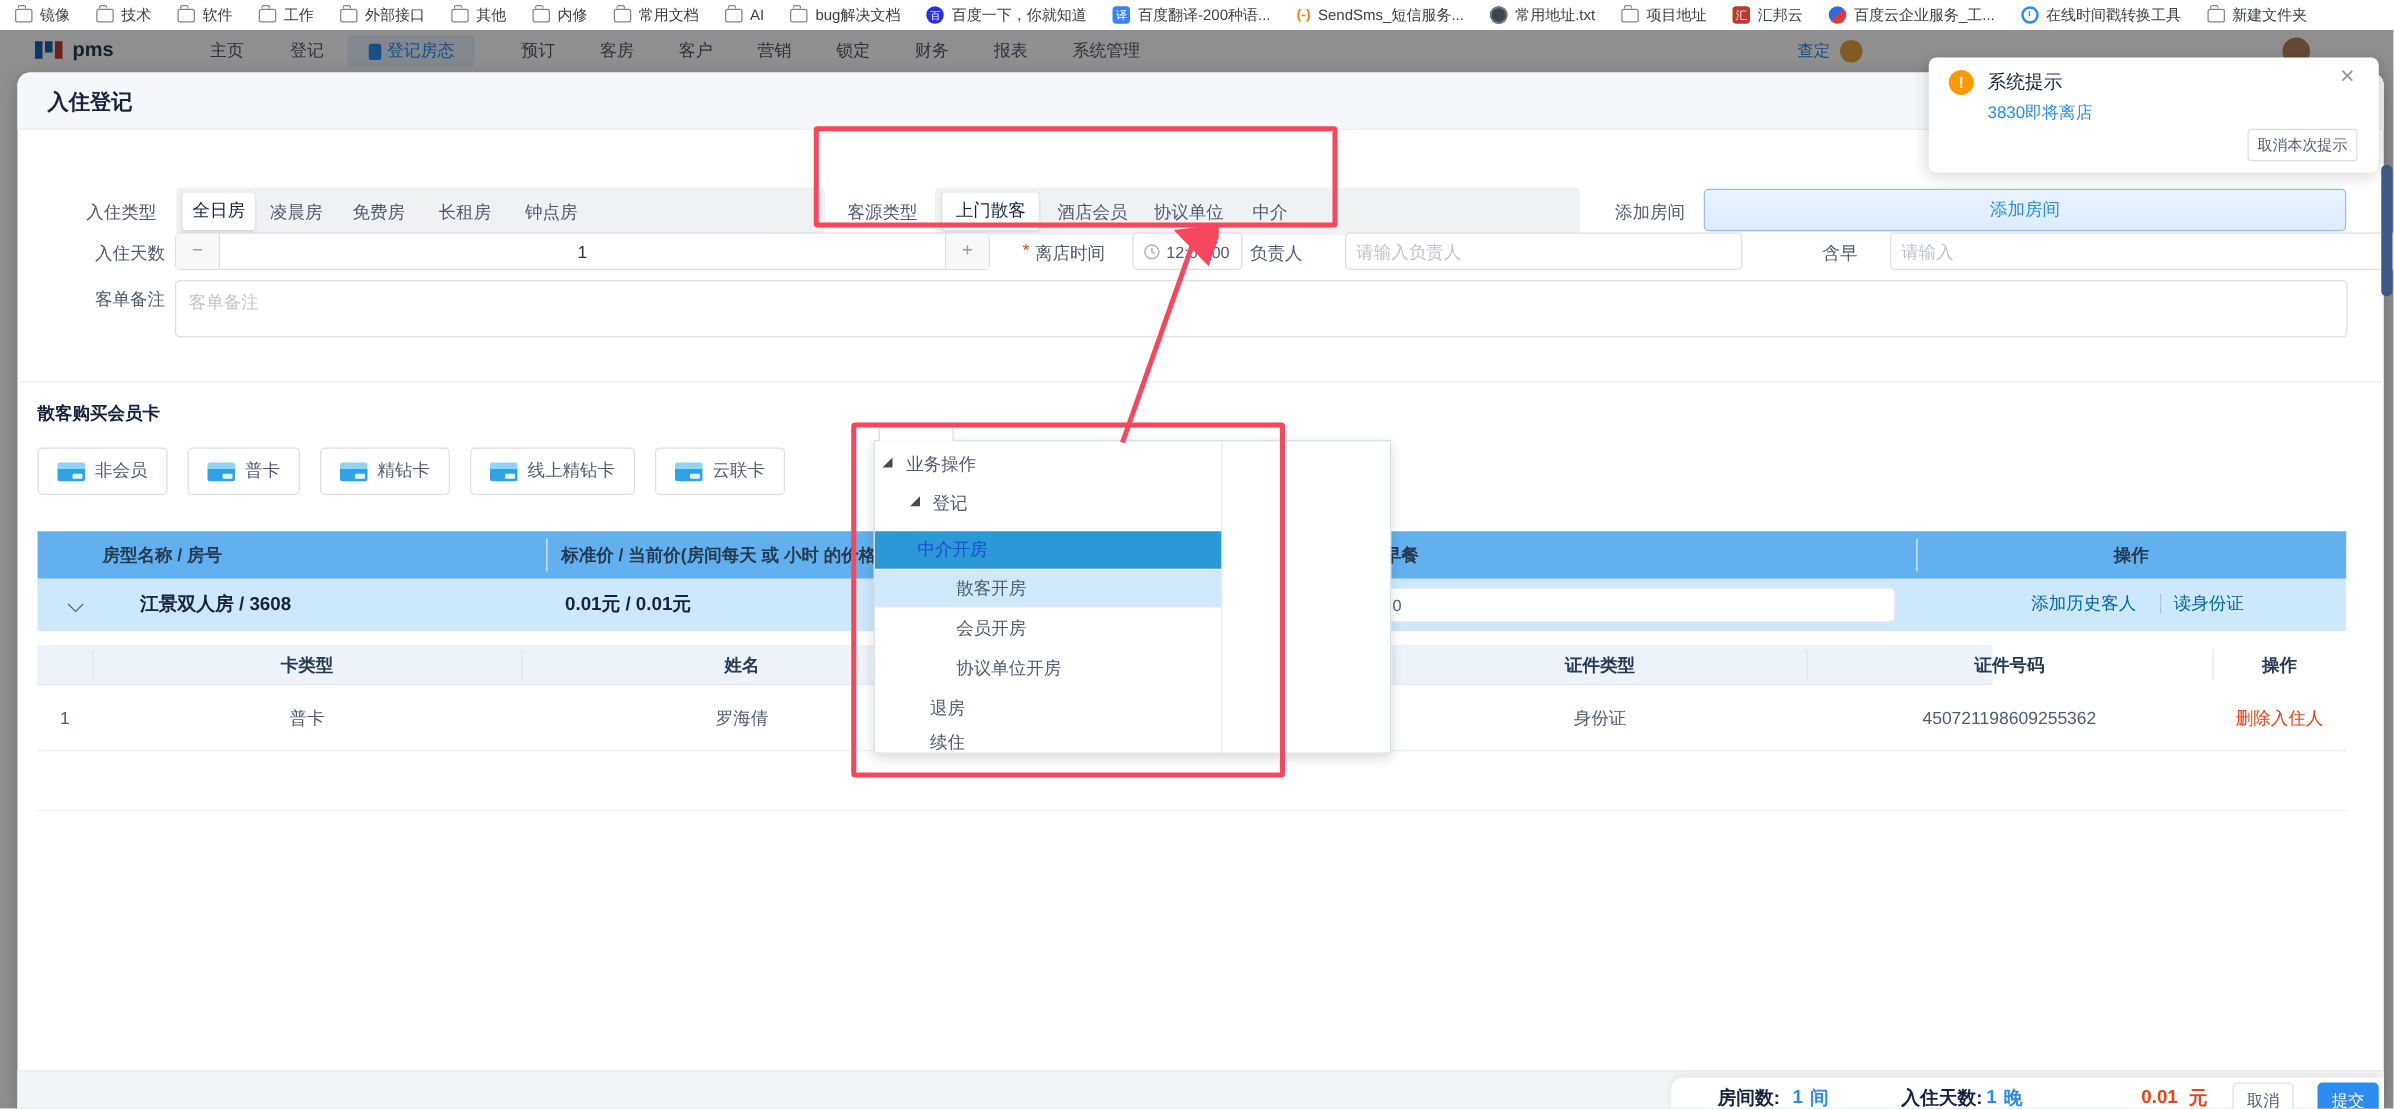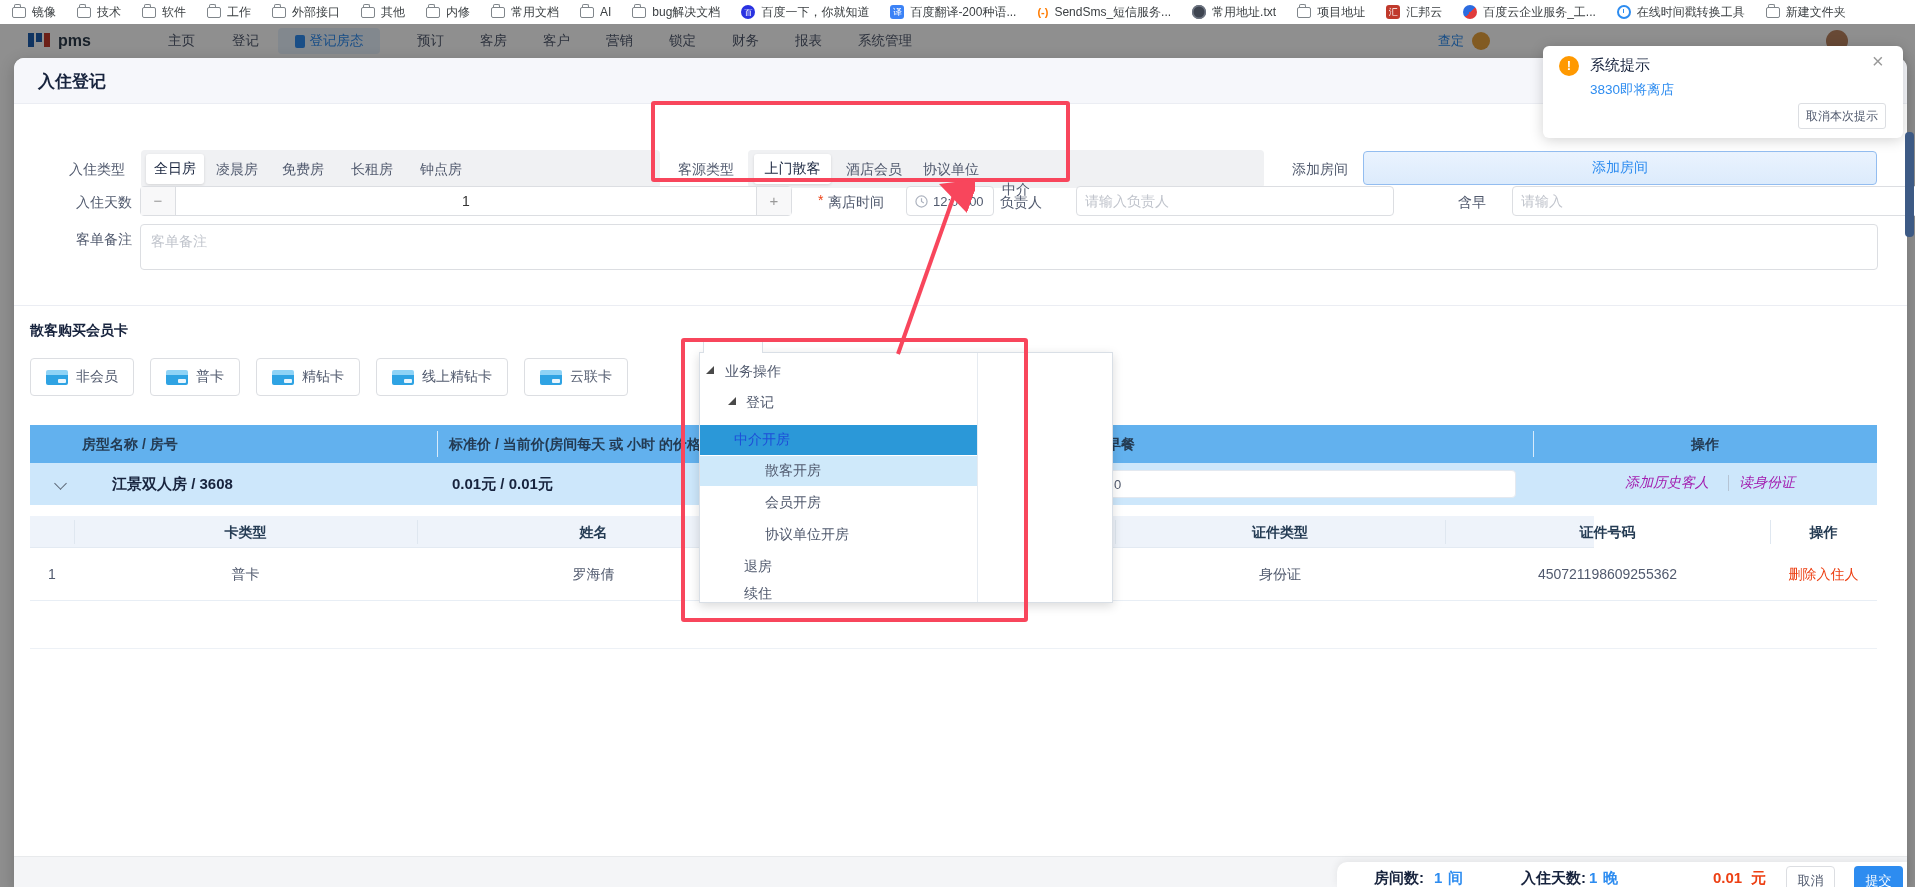--- a/index.html
+++ b/index.html
@@ -50,21 +50,21 @@
   .vipcard{display:inline-block;width:22px;height:15px;border-radius:2px;background:linear-gradient(180deg,#8fd3f6 0 5px,#2fa3e3 5px 100%);position:relative;}
   .vipcard::after{content:"";position:absolute;right:2px;bottom:2px;width:8px;height:4px;background:#fff;border-radius:1px;opacity:.9;}
 
   
   .tbl-head{left:30px;top:425px;width:1847px;height:38px;background:#62b1ee;z-index:12;}
   .th{position:absolute;font-size:14px;font-weight:bold;color:#243b53;line-height:38px;white-space:nowrap;}
   .thdiv{position:absolute;top:6px;width:1px;height:26px;background:rgba(255,255,255,.75);}
   .tbl-row{left:30px;top:463px;width:1847px;height:42px;background:#cde7fb;z-index:12;}
   .chev{position:absolute;width:9px;height:9px;border-left:1.7px solid #5b6675;border-bottom:1.7px solid #5b6675;transform:rotate(-45deg);}
   .cell-strong{position:absolute;font-size:15px;font-weight:bold;color:#17233d;line-height:18px;white-space:nowrap;}
-  .link{font-size:14px;color:#a21caf;cursor:pointer;white-space:nowrap;font-style:italic;}
+  .link{font-size:14px;color:#0369a1;cursor:pointer;white-space:nowrap;}
 
   
   .sub-head{left:30px;top:516px;width:1564px;height:32px;background:#eef3fa;border-bottom:1px solid #e3eaf2;z-index:12;}
   .sh{position:absolute;top:0;height:32px;line-height:32px;text-align:center;font-size:14px;font-weight:bold;color:#243b53;}
   .shdiv{position:absolute;top:4px;width:1px;height:24px;background:#dfe7f0;}
   .sub-row{left:30px;top:548px;width:1847px;height:53px;background:#fff;border-bottom:1px solid #e8eef5;z-index:12;}
   .sc{position:absolute;top:0;height:53px;line-height:53px;text-align:center;font-size:14px;color:#515a6e;white-space:nowrap;}
 
   
   .tree{left:699px;top:352px;width:414px;height:251px;background:#fff;border:1px solid #d9dfe6;box-shadow:0 3px 10px rgba(0,0,0,.15);z-index:20;}
@@ -221,21 +221,21 @@
   <div class="abs z12 tab-off" style="left:216px;top:159px;">凌晨房</div>
   <div class="abs z12 tab-off" style="left:282px;top:159px;">免费房</div>
   <div class="abs z12 tab-off" style="left:351px;top:159px;">长租房</div>
   <div class="abs z12 tab-off" style="left:420px;top:159px;">钟点房</div>
 
   <div class="abs z12 lbl" style="left:678px;top:159px;">客源类型</div>
   <div class="abs z12 tabbar" style="left:748px;top:150px;width:516px;height:38px;"></div>
   <div class="abs z12 tab-on" style="left:754px;top:154px;width:77px;height:30px;">上门散客</div>
   <div class="abs z12 tab-off" style="left:846px;top:159px;">酒店会员</div>
   <div class="abs z12 tab-off" style="left:923px;top:159px;">协议单位</div>
-  <div class="abs z12 tab-off" style="left:1002px;top:159px;margin-top:20px;">中介</div>
+  <div class="abs z12 tab-off" style="left:1002px;top:159px;">中介</div>
 
   <div class="abs z12 lbl" style="left:1292px;top:159px;">添加房间</div>
   <div class="abs z12 addroom-btn" style="left:1363px;top:151px;width:514px;height:34px;">添加房间</div>
 
   <div class="abs z12 lbl" style="left:76px;top:192px;">入住天数</div>
   <div class="abs z12 stepper" style="left:140px;top:186px;width:652px;height:30px;">
     <span class="step-btn">−</span>
     <span class="step-val">1</span>
     <span class="step-btn">+</span>
   </div>

